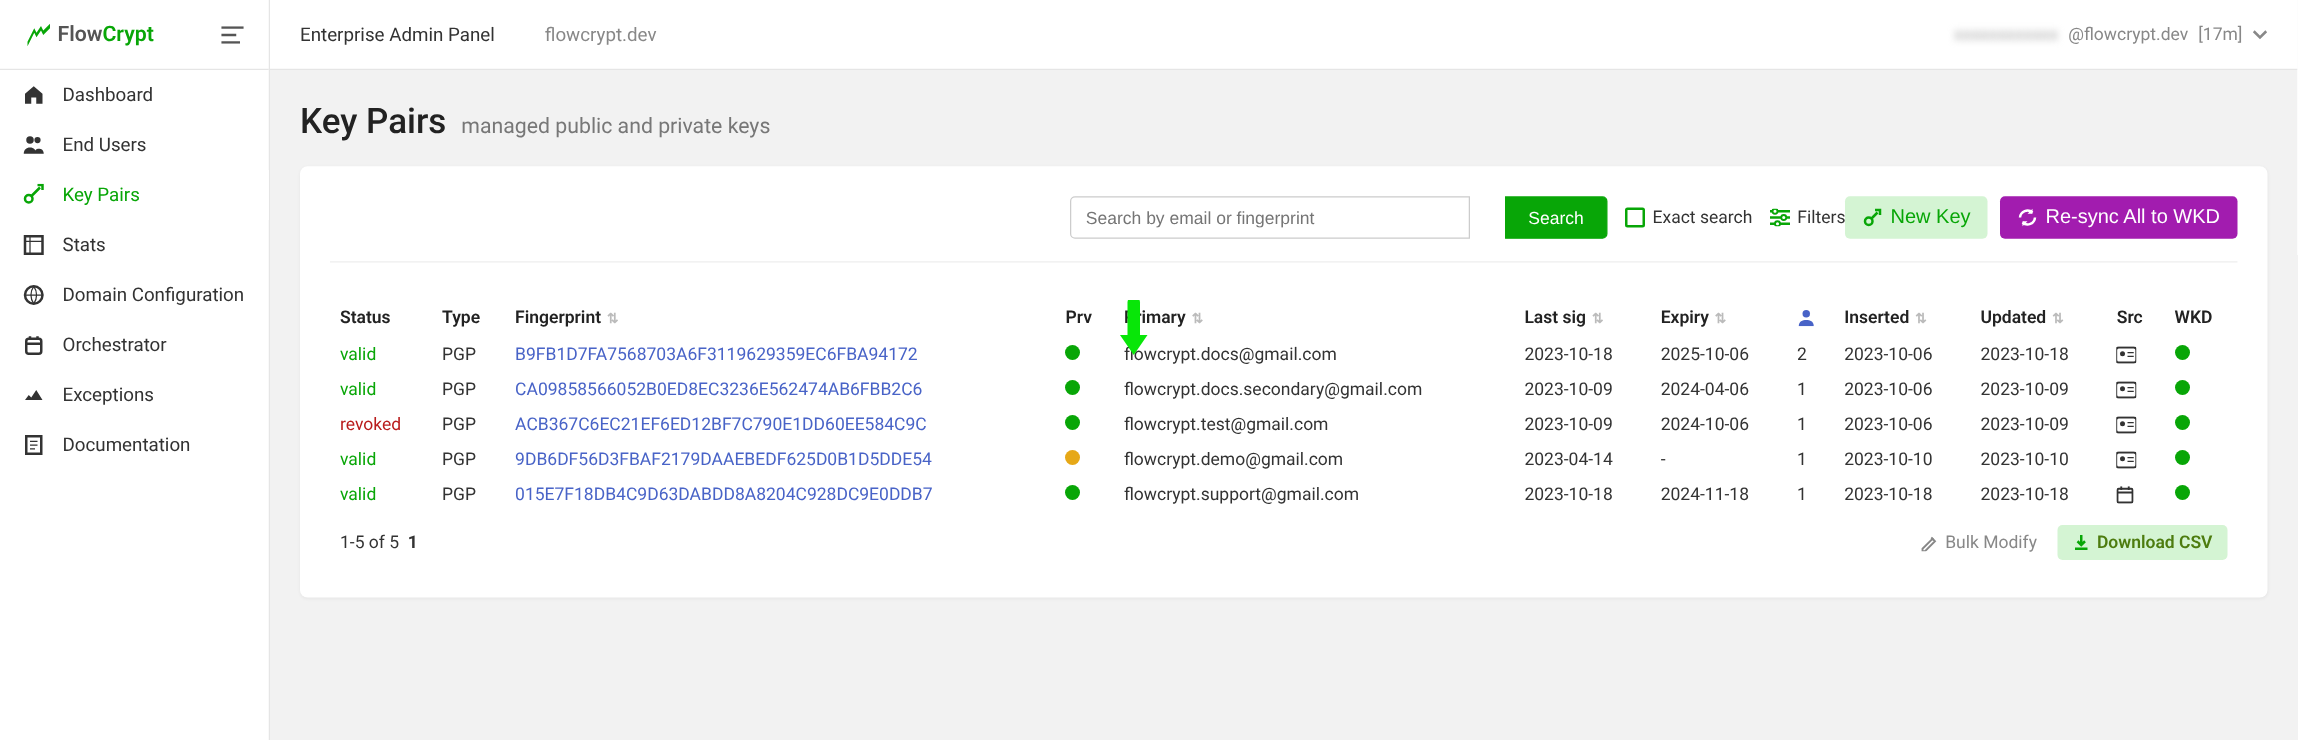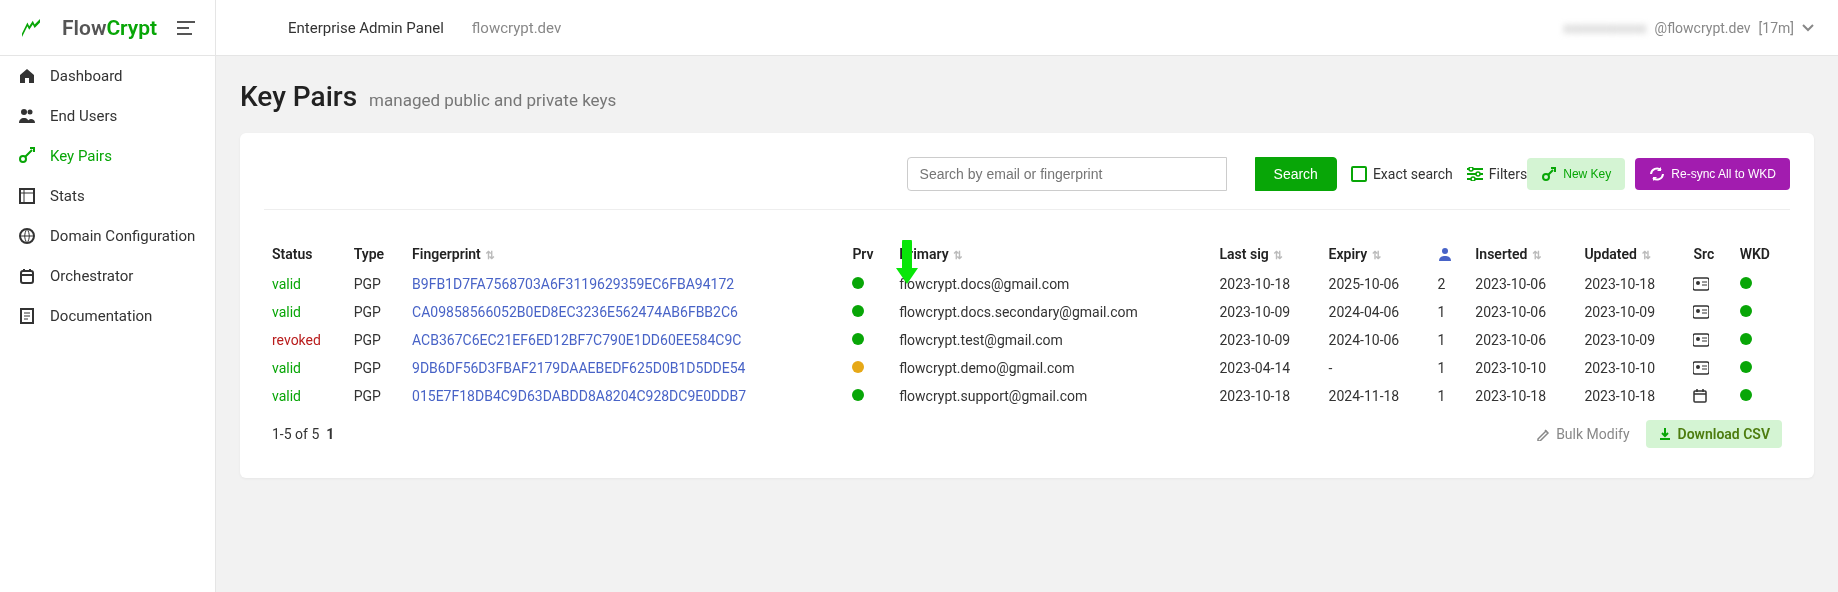--- a/index.html
+++ b/index.html
@@ -1,48 +1,48 @@
 <!DOCTYPE html>
 <html><head>
 <meta charset="utf-8">
 <style>
 * { margin: 0; padding: 0; box-sizing: border-box; }
 body { font-family: -apple-system, BlinkMacSystemFont, "Segoe UI", Roboto, Arial, sans-serif; font-size: 14px; color: #333; background: #fff; width: 1838px; }
 .layout { display: flex; }
 .sidebar { width: 216px; border-right: 1px solid #e5e5e5; }
 .logo-row { display: flex; align-items: center; justify-content: space-between; padding: 16px 20px; border-bottom: 1px solid #e5e5e5; height: 56px; }
-.logo { display: flex; align-items: center; gap: 20px; font-weight: 600; font-size: 21px; }
+.logo { display: flex; align-items: center; gap: 4px; font-weight: 600; font-size: 17px; }
 .logo .flow { color: #555; }
 .logo .crypt { color: #08a607; }
 .nav { display: flex; flex-direction: column; }
 .nav-item { display: flex; align-items: center; gap: 14px; padding: 11px 18px; color: #333; cursor: pointer; font-size: 15px; }
 .nav-item.active { color: #08a607; background: #fff; }
 .nav-icon { width: 18px; height: 18px; display: flex; align-items: center; justify-content: center; }
 .main { flex: 1; background: #f2f2f2; min-height: 592px; }
 .topbar { display: flex; align-items: center; justify-content: space-between; padding: 0 24px; height: 56px; background: #fff; border-bottom: 1px solid #e5e5e5; }
-.top-left { display: flex; align-items: center; gap: 28px; font-size: 15px; margin-left: 48px; }
+.top-left { display: flex; align-items: center; gap: 40px; font-size: 15px; }
 .top-left .panel { color: #333; }
 .top-left .domain { color: #888; }
 .user-info { display: flex; align-items: center; gap: 8px; color: #888; font-size: 14px; }
 .user-info .blur { filter: blur(3px); color: #aaa; }
 .content { padding: 24px; }
 .page-title { display: flex; align-items: baseline; gap: 12px; margin-bottom: 20px; }
 .page-title h1 { font-size: 28px; font-weight: 500; color: #222; }
 .page-title .sub { font-size: 17px; color: #777; }
 .card { background: #fff; border-radius: 6px; box-shadow: 0 1px 3px rgba(0,0,0,0.05); padding: 24px; }
 .toolbar { display: flex; align-items: center; justify-content: flex-end; padding-bottom: 18px; border-bottom: 1px solid #eee; margin-bottom: 30px; }
 .toolbar-left { display: flex; align-items: center; gap: 14px; }
 .search-group { display: flex; }
 .search-input { width: 320px; padding: 8px 12px; border: 1px solid #ccc; border-radius: 4px 0 0 4px; font-size: 14px; }
 .search-btn { padding: 8px 18px; background: #08a607; color: #fff; border: 1px solid #08a607; border-radius: 0 4px 4px 0; font-size: 14px; cursor: pointer; margin-left: 28px; }
 .chk { display: flex; align-items: center; gap: 6px; cursor: pointer; }
 .chk-box { width: 16px; height: 16px; border: 2px solid #08a607; border-radius: 2px; }
 .filters { display: flex; align-items: center; gap: 6px; cursor: pointer; }
 .toolbar-right { display: flex; gap: 10px; }
-.btn { display: flex; align-items: center; gap: 6px; padding: 8px 14px; border-radius: 4px; font-size: 12px; cursor: pointer; border: none; }
+.btn { display: flex; align-items: center; gap: 6px; padding: 8px 14px; border-radius: 4px; font-size: 16px; cursor: pointer; border: none; }
 .btn-light { background: #d4f4d3; color: #08a607; }
 .btn-green { background: #a21caf; color: #fff; }
 .arrow-annotation { position: absolute; left: 628px; top: 0px; }
 .table-wrapper { position: relative; }
 table { width: 100%; border-collapse: collapse; font-size: 14px; }
 th { text-align: left; font-weight: 600; padding: 6px 8px 8px 8px; color: #222; white-space: nowrap; }
 td { padding: 6px 8px; white-space: nowrap; }
 .sort { color: #bbb; font-size: 11px; margin-left: 2px; }
 .status-valid { color: #08a607; }
 .status-revoked { color: #b91c1c; }
@@ -123,20 +123,28 @@
           <span>Domain Configuration</span>
         </div>
         <div class="nav-item">
           <span class="nav-icon">
             <svg width="18" height="18" viewBox="0 0 18 18">
               <rect x="3" y="4" width="12" height="12" rx="2" fill="none" stroke="currentColor" stroke-width="2"></rect>
               <path d="M6 2v3M12 2v3M3 8h12" stroke="currentColor" stroke-width="2"></path>
             </svg>
           </span>
           <span>Orchestrator</span>
+        </div>
+        <div class="nav-item">
+          <span class="nav-icon">
+            <svg width="18" height="18" viewBox="0 0 18 18">
+              <path d="M2 13l3-4 2 2 4-6 5 8z" fill="currentColor"></path>
+            </svg>
+          </span>
+          <span>Exceptions</span>
         </div>
         <div class="nav-item">
           <span class="nav-icon">
             <svg width="18" height="18" viewBox="0 0 18 18">
               <rect x="3" y="2" width="12" height="14" fill="none" stroke="currentColor" stroke-width="2"></rect>
               <path d="M6 6h6M6 9h6M6 12h4" stroke="currentColor"></path>
             </svg>
           </span>
           <span>Documentation</span>
         </div>

